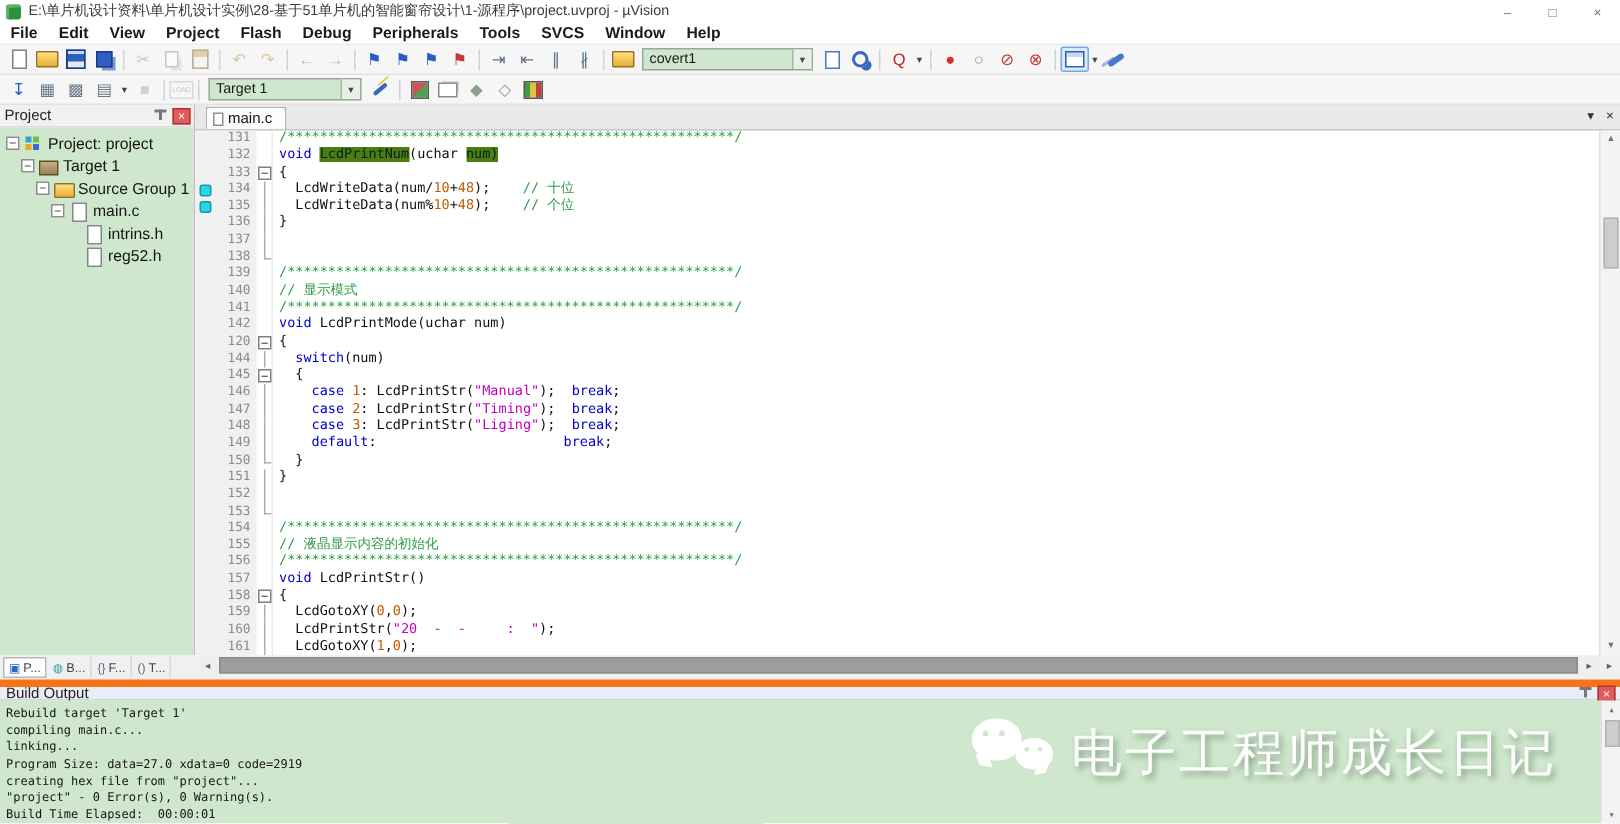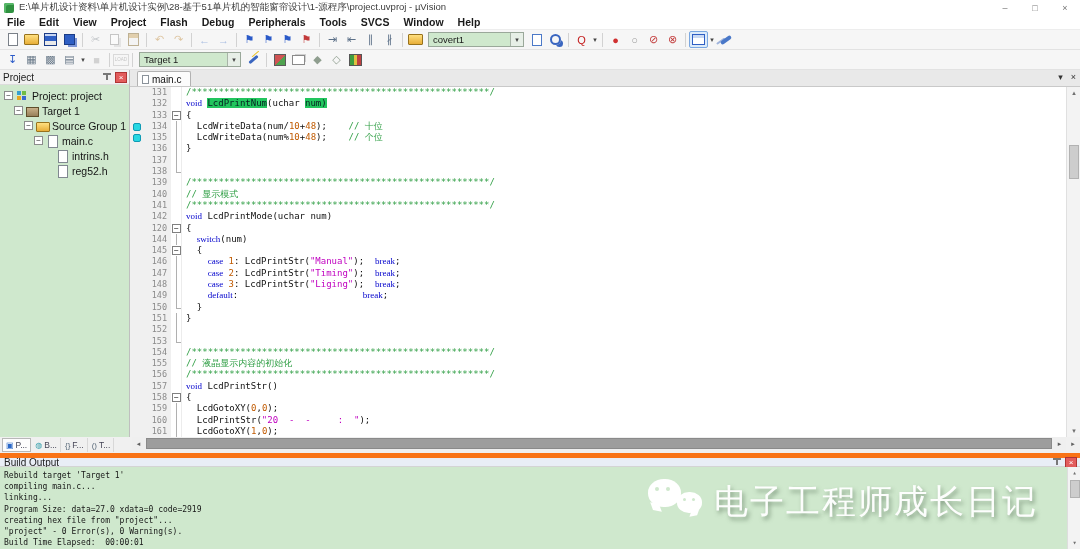--- a/index.html
+++ b/index.html
@@ -108,22 +108,22 @@
   .bmk { width:8px; height:8px; background:#27d7e2; border:1px solid #0f9ab4; border-radius:2px; }
   .lnum { width:28px; background:#f0f0f0; color:#8a8a8a; text-align:right; padding-right:4px;
     font-size:8.5px; flex:0 0 auto; }
   .lfold { width:11px; flex:0 0 auto; position:relative; border-right:1px solid #ececec; }
   .lfold .foldbox { position:absolute; left:1px; top:1px; width:9px; height:9px; background:#fff;
     border:1px solid #808080; font-size:8px; line-height:7px; text-align:center; color:#333; }
   .lfold.fline::before { content:""; position:absolute; left:5px; top:0; bottom:0; border-left:1px solid #b0b0b0; }
   .lfold.flend::before { content:""; position:absolute; left:5px; top:0; height:6px; width:4px;
     border-left:1px solid #b0b0b0; border-bottom:1px solid #b0b0b0; }
   .lcode { padding-left:4px; color:#101010; }
-  .sc { color:#2f9e44; } .sk { color:#0000cc;font-family:Liberation Serif, serif; } .sn { color:#c05a00; }
-  .ss { color:#c000c0; } .sp { color:#101010; } .sh { background:#22c55e; color:#062022; }
+  .sc { color:#2f9e44; } .sk { color:#0000cc; } .sn { color:#c05a00; }
+  .ss { color:#c000c0; } .sp { color:#101010; } .sh { background:#4d7c0f; color:#062022; }
 
   .vscroll { width:14px; background:#f3f3f3; border-left:1px solid #e0e0e0; position:relative; flex:0 0 auto; }
   .varrow { position:absolute; left:0; width:14px; height:12px; text-align:center; font-size:7px; color:#707070; line-height:12px; }
   .vthumb { position:absolute; left:2px; width:10px; background:#cdcdcd; border:1px solid #b2b2b2; }
 
   
   .bottom-strip { position:absolute; top:437px; left:0; width:1080px; height:16px; background:#f0f0f0;
     display:flex; align-items:flex-start; }
   .dock-tabs { width:132px; height:16px; display:flex; align-items:center; padding-left:2px; gap:1px; }
   .dock-tab { height:14px; display:flex; align-items:center; gap:2px; font-size:8.5px; color:#445; padding:0 3px;
@@ -210,21 +210,21 @@
       <span class="tbi" data-name="bookmark-prev-icon" style="color: rgb(42, 90, 200);">⚑</span>
       <span class="tbi" data-name="bookmark-next-icon" style="color: rgb(42, 90, 200);">⚑</span>
       <span class="tbi" data-name="bookmark-clear-icon" style="color: rgb(194, 58, 58);">⚑</span>
       <div class="sep" data-name="toolbar-separator"></div>
       <span class="tbi" data-name="indent-icon" style="color: rgb(92, 112, 136);">⇥</span>
       <span class="tbi" data-name="outdent-icon" style="color: rgb(92, 112, 136);">⇤</span>
       <span class="tbi" data-name="comment-icon" style="color: rgb(92, 112, 136);">∥</span>
       <span class="tbi" data-name="uncomment-icon" style="color: rgb(92, 112, 136);">∦</span>
       <div class="sep" data-name="toolbar-separator"></div>
       <span class="tbi" data-name="find-folder-icon"></span>
-      <div class="combo" data-name="search-combo" style="width: 96px;">
+      <div class="combo" data-name="search-combo" style="width: 114px;">
         <span class="combo-value" data-name="search-combo-value">covert1</span>
         <span class="combo-arrow" data-name="chevron-down-icon">▾</span>
       </div>
       <span class="tbi" data-name="find-in-files-icon"></span>
       <span class="tbi" data-name="find-next-icon"></span>
       <div class="sep" data-name="toolbar-separator"></div>
       <span class="tbi" data-name="debug-search-icon" style="color: rgb(196, 32, 32);">Q</span>
       <span class="dd" data-name="chevron-down-icon">▾</span>
       <div class="sep" data-name="toolbar-separator"></div>
       <span class="tbi" data-name="breakpoint-icon" style="color: rgb(208, 48, 48);">●</span>

